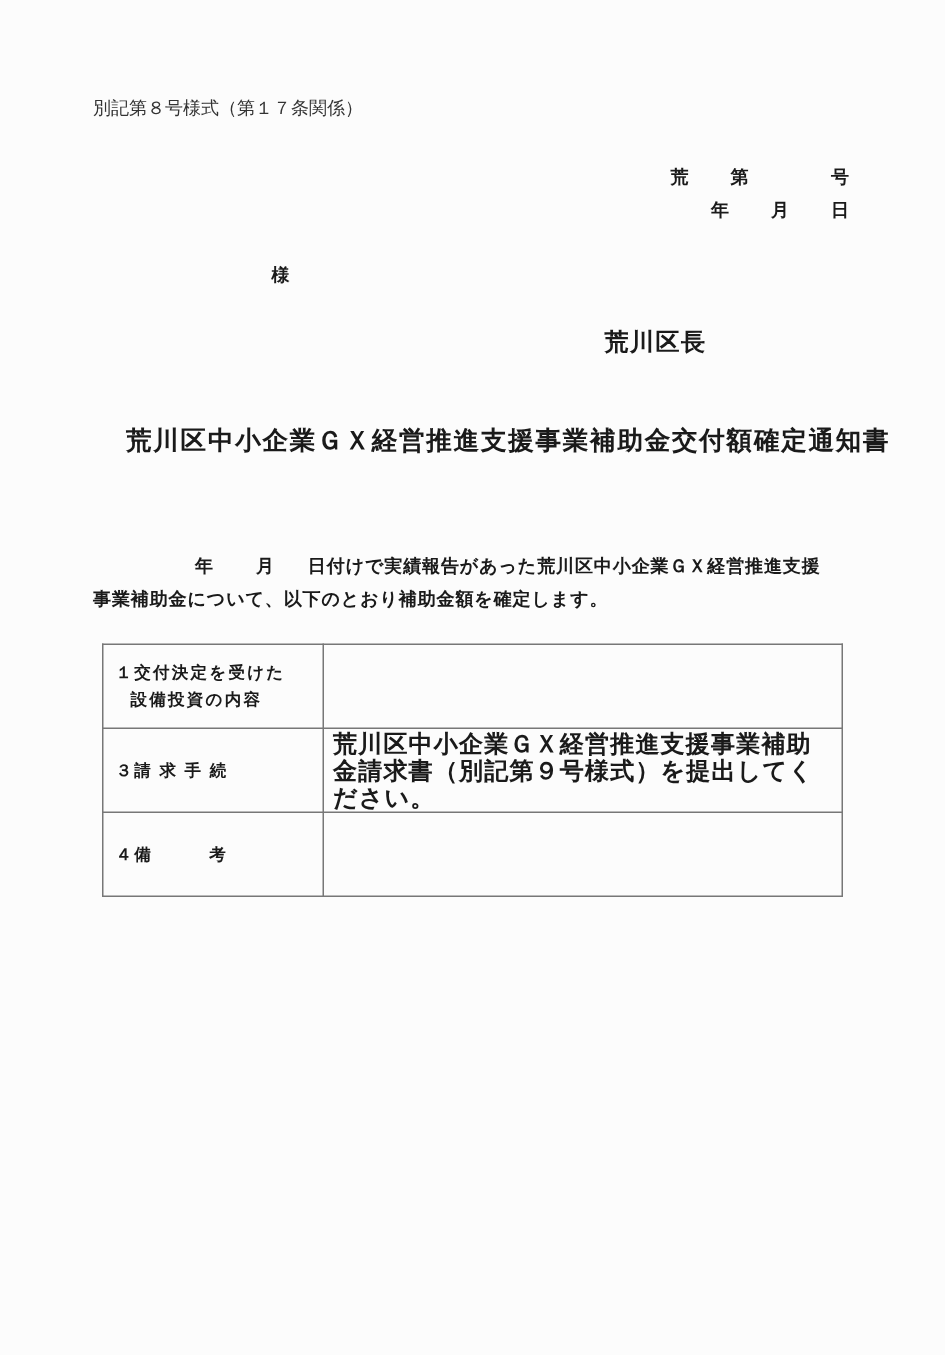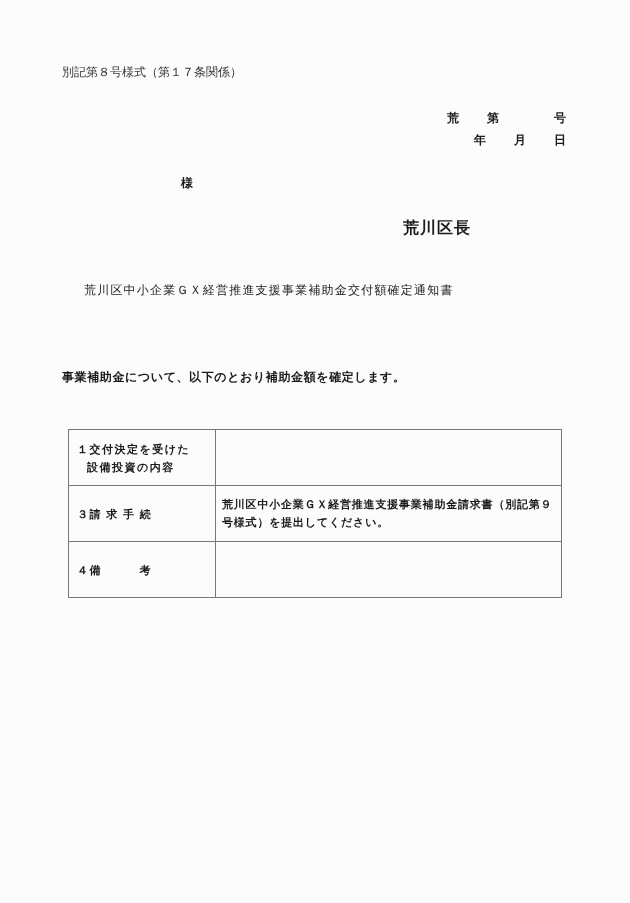--- a/index.html
+++ b/index.html
@@ -18,21 +18,21 @@
       font-size: 12px; color: #333;
     }
     .ref-line { font-size: 12px; font-weight: bold; letter-spacing: 0; }
     .ref-no { left: 447px; top: 110px; width: 120px; }
     .ref-date { left: 474px; top: 132px; width: 93px; }
     .ref-no span, .ref-date span { position: absolute; }
     .addressee { left: 181px; top: 175px; font-size: 12px; font-weight: bold; }
     .issuer { left: 403px; top: 218px; font-size: 16px; font-weight: bold; letter-spacing: 1px; }
     .doc-title {
       left: 84px; top: 282px;
-      font-size: 12px; font-weight: normal; letter-spacing: 1.2px;
+      font-size: 17px; font-weight: bold; letter-spacing: 1.2px;
     }
     .body-text {
       left: 62px; top: 366px; width: 520px;
       font-size: 12px; font-weight: bold; line-height: 22px;
       white-space: normal; letter-spacing: 0.6px;
     }
     .body-text .l1 { display: block; padding-left: 68px; }
     .body-text .gap { display: inline-block; width: 28px; }
     .body-text .gap2 { display: inline-block; width: 22px; }
 
@@ -49,21 +49,21 @@
     tr.r4 td { height: 55px; margin-left: 20px; }
     .amount-grid { display: flex; height: 55px; }
     .amount-grid .cell {
       flex: 1; border-left: 1.3px solid #777;
       display: flex; align-items: center; justify-content: center;
       font-size: 15px; font-weight: normal;
     }
     .amount-grid .cell:first-child { border-left: none; }
     .amount-grid .cell.yen { font-size: 14px; font-weight: bold; align-items: center; }
     td.amount-td { padding: 0; }
-    td.procedure { padding: 0 6px 0 6px !important; line-height: 18px; letter-spacing: 0.8px; font-size: 11px; }
+    td.procedure { padding: 0 6px 0 6px !important; line-height: 18px; letter-spacing: 0.8px; font-size: 16px; }
     .lbl-indent { display: block; padding-left: 10px; }
   </style>
 </head>
 <body>
 
 <div class="abs form-id">別記第８号様式（第１７条関係）</div>
 
 <div class="abs ref-line ref-no">
   <span style="left:0">荒</span>
   <span style="left:40px">第</span>
@@ -74,20 +74,21 @@
   <span style="left:40px">月</span>
   <span style="left:80px">日</span>
 </div>
 
 <div class="abs addressee">様</div>
 <div class="abs issuer">荒川区長</div>
 
 <div class="abs doc-title">荒川区中小企業ＧＸ経営推進支援事業補助金交付額確定通知書</div>
 
 <div class="abs body-text">
+  <span class="l1"><span>年</span><span class="gap"></span><span>月</span><span class="gap2"></span><span>日付けで実績報告があった荒川区中小企業ＧＸ経営推進支援</span></span>
   <span>事業補助金について、以下のとおり補助金額を確定します。</span>
 </div>
 
 <table class="detail">
   <tbody>
       <tr class="r1">
     <td class="label">
       <span>１交付決定を受けた</span>
       <span class="lbl-indent">設備投資の内容</span>
     </td>

